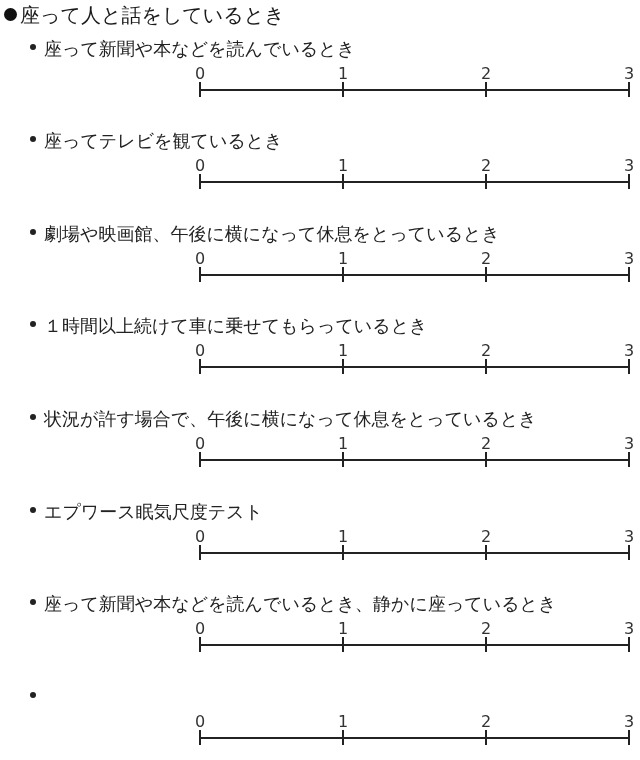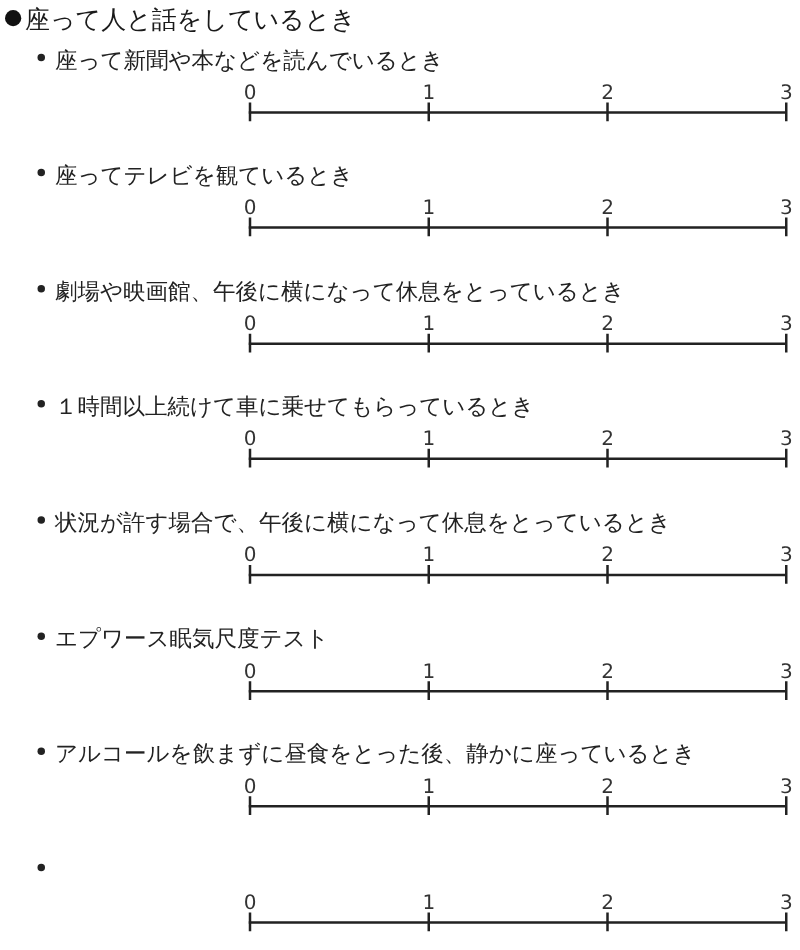--- a/index.html
+++ b/index.html
@@ -117,21 +117,21 @@
         <div class="tick" style="left:200px"></div>
         <div class="num" style="left:343px">1</div>
         <div class="tick" style="left:343px"></div>
         <div class="num" style="left:486px">2</div>
         <div class="tick" style="left:486px"></div>
         <div class="num" style="left:629px">3</div>
         <div class="tick" style="left:629px"></div>
       </div>
     </div>
     <div class="item" style="top: 592px;">
-      <div class="q"><span class="bullet"></span><span>アルコールを飲まずに昼食をとった後、静かに座っているとき</span></div>
+      <div class="q"><span class="bullet"></span><span>座って新聞や本などを読んでいるとき、静かに座っているとき</span></div>
       <div class="scale">
         <div class="line"></div>
         <div class="num" style="left:200px">0</div>
         <div class="tick" style="left:200px"></div>
         <div class="num" style="left:343px">1</div>
         <div class="tick" style="left:343px"></div>
         <div class="num" style="left:486px">2</div>
         <div class="tick" style="left:486px"></div>
         <div class="num" style="left:629px">3</div>
         <div class="tick" style="left:629px"></div>

